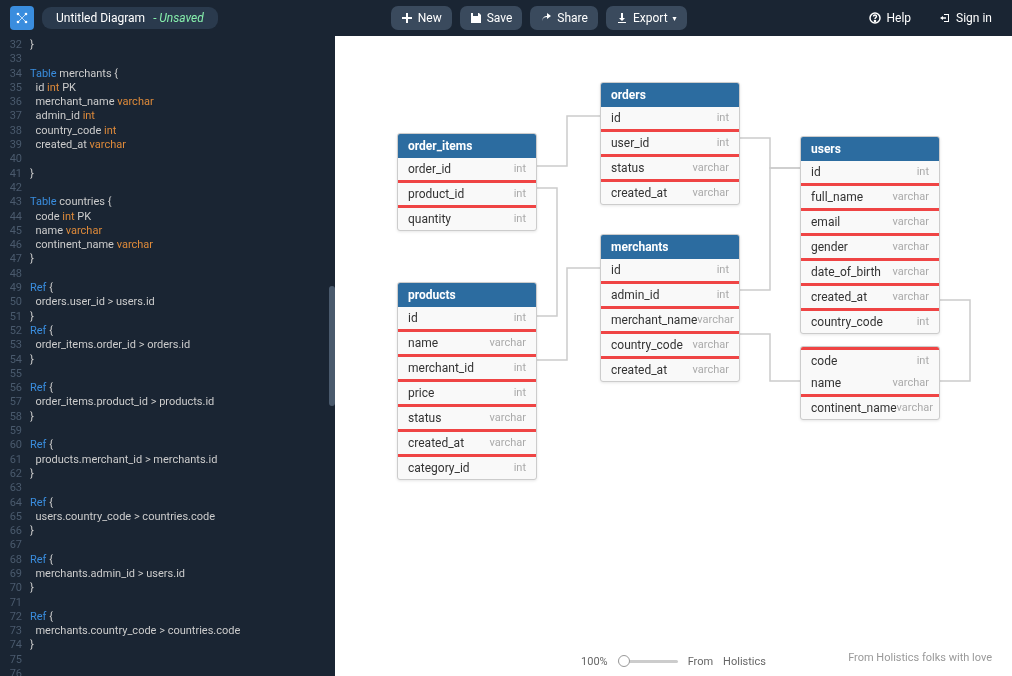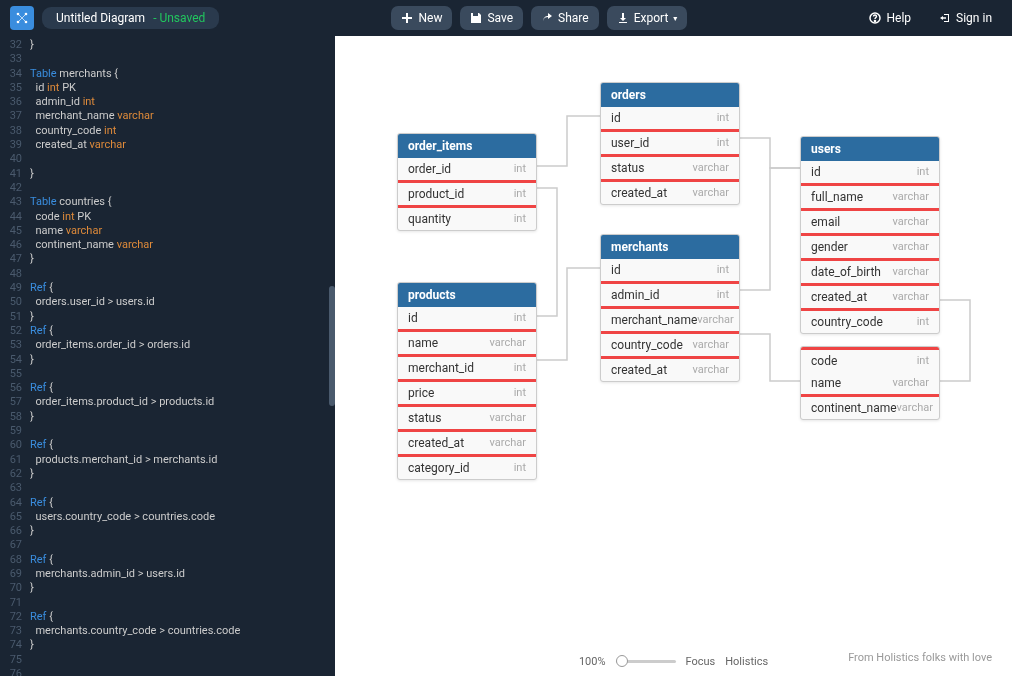--- a/index.html
+++ b/index.html
@@ -1,20 +1,20 @@
 <!DOCTYPE html>
 <html><head>
 <meta charset="utf-8">
 <style>
 *{margin:0;padding:0;box-sizing:border-box;font-family:-apple-system,BlinkMacSystemFont,"Segoe UI",Roboto,sans-serif}
 body{width:1012px;height:676px;overflow:hidden;background:#fff}
 .toolbar{height:36px;background:#1a2533;display:flex;align-items:center;padding:0 10px;gap:8px;color:#fff;font-size:13px}
 .logo{width:24px;height:24px;background:#3a8dde;border-radius:4px;display:flex;align-items:center;justify-content:center}
 .doc-title{background:#2a3a4d;padding:4px 14px;border-radius:9px;display:flex;gap:8px;font-size:12px}
-.unsaved{color:#22c55e;}
+.unsaved{color:#86efac;font-style:italic}
 .spacer{flex:1}
 .btn{background:#3a4a5d;padding:5px 10px;border-radius:7px;display:flex;align-items:center;gap:5px;cursor:pointer;font-size:12px}
 .btn-ghost{background:transparent;padding:5px 10px;display:flex;align-items:center;gap:5px;cursor:pointer;font-size:12px}
 .icon{width:12px;height:12px;display:inline-block}
 .main{display:flex;height:calc(100% - 36px)}
 .editor{width:335px;background:#1a2533;color:#ccc;font-family:Menlo,Consolas,monospace;font-size:11px;line-height:14.3px;overflow:hidden;display:flex}
 .gutter{width:30px;text-align:right;color:#4a5a6d;padding-top:2px}
 .gutter div{padding-right:8px;height:14.3px}
 .code{flex:1;padding-top:2px}
 .code-line{height:14.3px;white-space:pre}
@@ -143,22 +143,22 @@
         <div>74</div>
         <div>75</div>
         <div>76</div>
       </div>
     <div class="code" id="code" style="position:relative">
       <div class="scroll-ind"></div>
     <div class="code-line">}</div>
         <div class="code-line"></div>
         <div class="code-line"><span class="kw">Table</span><span> merchants {</span></div>
         <div class="code-line"><span>  id </span><span class="typ">int</span><span> PK</span></div>
+        <div class="code-line"><span>  merchant_name </span><span class="typ">varchar</span></div>
         <div class="code-line"><span>  admin_id </span><span class="typ">int</span></div>
-        <div class="code-line"><span>  merchant_name </span><span class="typ">varchar</span></div>
         <div class="code-line"><span>  country_code </span><span class="typ">int</span></div>
         <div class="code-line"><span>  created_at </span><span class="typ">varchar</span></div>
         <div class="code-line"></div>
         <div class="code-line">}</div>
         <div class="code-line"></div>
         <div class="code-line"><span class="kw">Table</span><span> countries {</span></div>
         <div class="code-line"><span>  code </span><span class="typ">int</span><span> PK</span></div>
         <div class="code-line"><span>  name </span><span class="typ">varchar</span></div>
         <div class="code-line"><span>  continent_name </span><span class="typ">varchar</span></div>
         <div class="code-line">}</div>
@@ -336,18 +336,18 @@
             <span class="db-col">continent_name</span>
             <span class="db-type">varchar</span>
           </div>
         </div>
       </div>
     <div class="bottom-bar">
       <span>100%</span>
       <div class="slider-track">
           <div class="slider-thumb"></div>
         </div>
-      <span style="cursor:pointer">Focus</span>
+      <span style="cursor:pointer">From</span>
       <span style="cursor:pointer">Holistics</span>
     </div>
     <div class="credits">From Holistics folks with love</div>
   </div>
 </div>
 
 </body></html>

